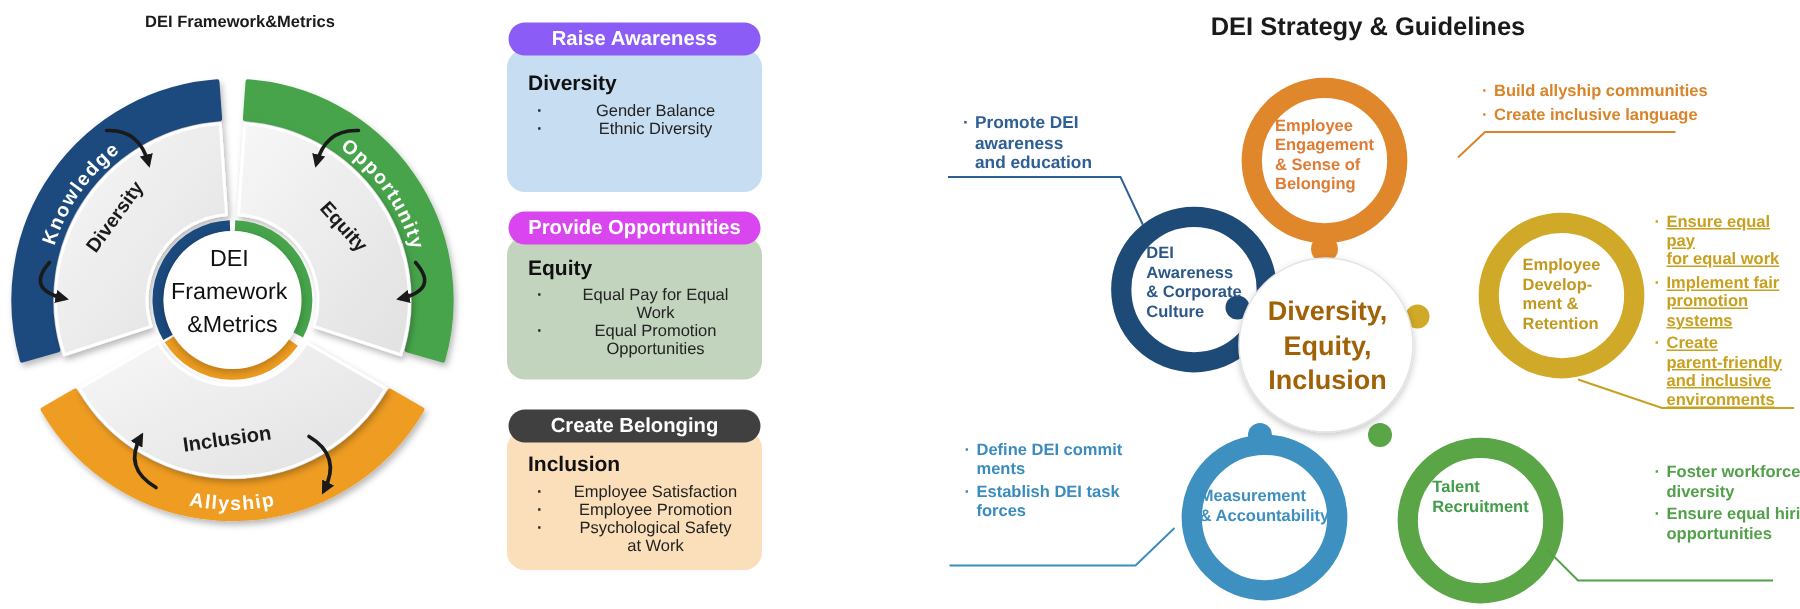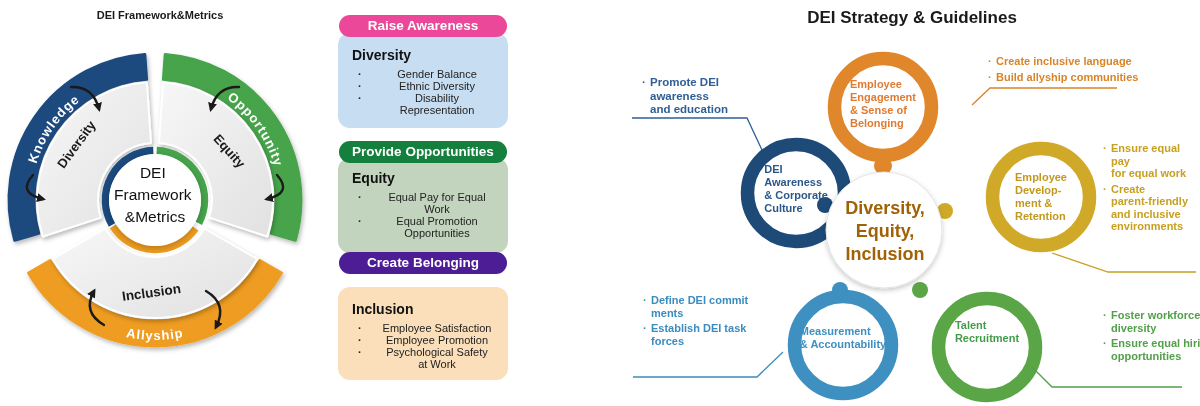--- a/index.html
+++ b/index.html
@@ -10,23 +10,23 @@
   
   .title-left{position:absolute;left:40px;top:9px;width:240px;text-align:center;
               font-size:11px;font-weight:600;color:#1a1a1a;}
   .title-right{position:absolute;left:762px;top:8px;width:300px;text-align:center;
                font-size:17px;font-weight:600;color:#1a1a1a;}
 
   
   .mbody{position:absolute;left:338px;width:170px;border-radius:12px;}
   .mhead{position:absolute;left:339px;width:168px;height:22px;border-radius:12px;
          color:#fff;font-size:13.5px;font-weight:700;text-align:center;line-height:22px;z-index:2;}
-  .mh1{background:#ec4899;top:15px;}
-  .mh2{background:#15803d;top:141px;}
-  .mh3{background:#4c1d95;top:252px;}
+  .mh1{background:#8b5cf6;top:15px;}
+  .mh2{background:#d946ef;top:141px;}
+  .mh3{background:#404040;top:273px;}
   .mb1{background:#c7ddf2;top:33px;height:95px;}
   .mb2{background:#c2d4bd;top:158px;height:95px;}
   .mb3{background:#fadfba;top:287px;height:93px;}
   .mtitle{margin:14px 0 5px 14px;font-size:14px;font-weight:700;color:#111;}
   .mb2 .mtitle{margin-top:12px;}
   .mitems{margin-left:20px;font-size:11px;line-height:12px;color:#222;font-weight:500;text-align:center;}
   .bi{position:relative;padding-left:8px;white-space:pre-line;margin-bottom:0px;}
   .bi::before{content:"\00B7";position:absolute;left:0;top:0;font-weight:700;}
 
   
@@ -37,21 +37,21 @@
   .p-development{color:#c2991f;}
   .p-measurement{color:#3e8fc0;}
   .p-talent{color:#439c49;}
   .dei-center{position:absolute;left:885px;top:231px;transform:translate(-50%,-50%);
               text-align:center;font-size:18px;line-height:23px;font-weight:600;color:#a16207;
               white-space:pre-line;z-index:4;}
   .ann{position:absolute;font-size:11px;line-height:12.5px;font-weight:600;z-index:3;}
   .ann .bi{margin-bottom:3px;}
   .a-awareness{color:#2e5f95;line-height:13.5px;font-size:11.5px;}
   .a-engagement{color:#d98428;}
-  .a-development{color:#c8a01f;}
+  .a-development{color:#c8a01f;text-decoration:underline;}
   .a-measurement{color:#3a8cbf;}
   .a-talent{color:#52a04a;}
 </style>
 </head>
 <body>
 
 <div class="canvas">
 
   <div class="title-left">DEI Framework&amp;Metrics</div>
 
@@ -122,22 +122,20 @@
       <path d="M 104 325 Q 82 312 94 291" marker-end="url(#ah)"></path>
       <path d="M 206 291 Q 228 304 216 327" marker-end="url(#ah)"></path>
     </g>
   </svg>
 
   <div class="mbody mb1">
     <div class="mtitle">Diversity</div>
     <div class="mitems">
       <div class="bi">Gender Balance</div>
       <div class="bi">Ethnic Diversity</div>
-      <div class="bi">Disability
-Representation</div>
     </div>
   </div>
   <div class="mhead mh1">Raise Awareness</div>
 
   <div class="mbody mb2">
     <div class="mtitle">Equity</div>
     <div class="mitems">
       <div class="bi">Equal Pay for Equal
 Work</div>
       <div class="bi">Equal Promotion
@@ -214,28 +212,31 @@
 Equity,
 Inclusion</div>
 
   <div class="ann a-awareness" style="left:642px;top:76px;width:125px;">
     <div class="bi">Promote DEI
 awareness
 and education</div>
   </div>
 
   <div class="ann a-engagement" style="left:988px;top:55px;width:180px;">
+    <div class="bi">Build allyship communities</div>
     <div class="bi">Create inclusive language</div>
-    <div class="bi">Build allyship communities</div>
   </div>
 
   <div class="ann a-development" style="left:1103px;top:142px;width:97px;">
     <div class="bi">Ensure equal
 pay
 for equal work</div>
+    <div class="bi">Implement fair
+promotion
+systems</div>
     <div class="bi">Create
 parent-friendly
 and inclusive
 environments</div>
   </div>
 
   <div class="ann a-measurement" style="left:643px;top:294px;width:140px;">
     <div class="bi">Define DEI commit
 ments</div>
     <div class="bi">Establish DEI task

